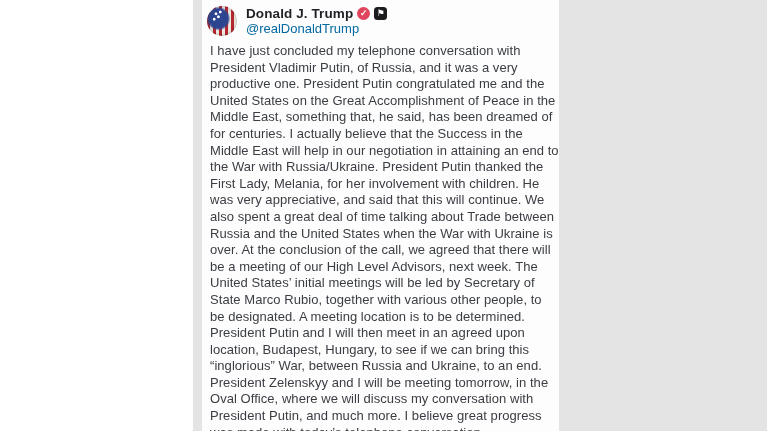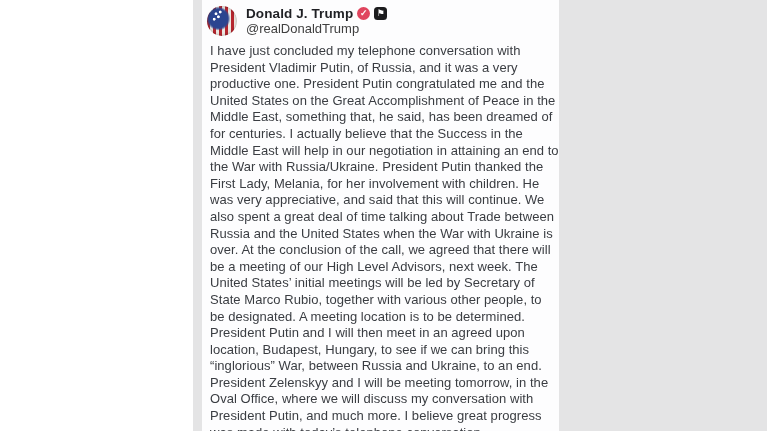--- a/index.html
+++ b/index.html
@@ -68,21 +68,21 @@
     align-items:center;
     justify-content:center;
     color:#ffffff;
     line-height:1;
   }
   .badge.verified { border-radius:50%; background:#e0455e; font-size:9px; font-weight:bold; }
   .badge.founder  { border-radius:3.5px; background:#1c1c1e; font-size:9px; }
 
   .handle {
     font-size:13px;
-    color:#404040;
+    color:#0369a1;
     height:16px;
   }
 
   .body-text {
     margin-top:6px;
     margin-left:3px;
     width:349px;
     font-size:13px;
     line-height:16.6px;
     color:#3a3d42;

